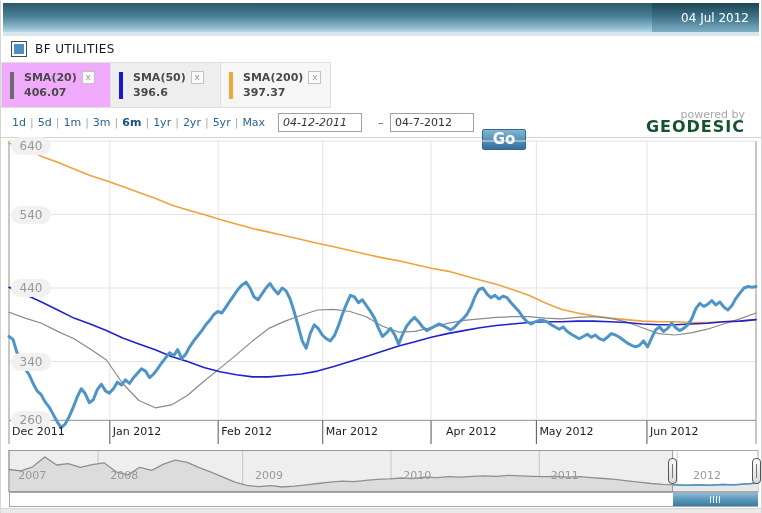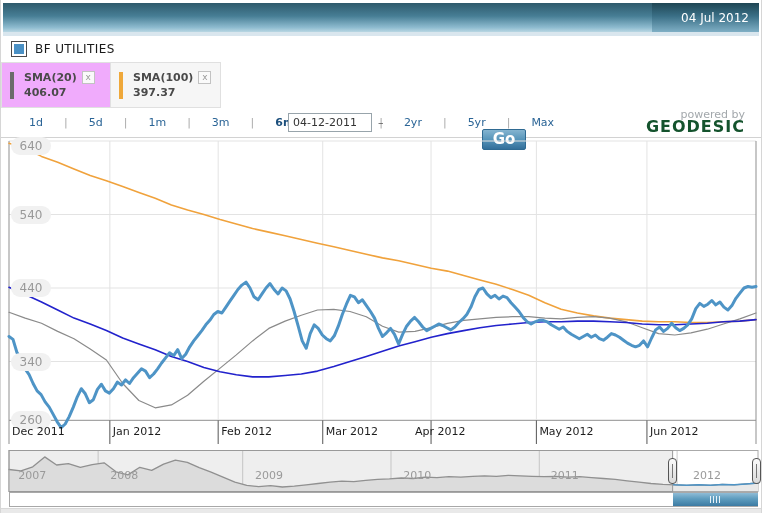--- a/index.html
+++ b/index.html
@@ -31,21 +31,21 @@
   .ind-bar{position:absolute;left:8px;top:9px;width:4px;height:27px;}
   .ind-main{margin-left:14px;}
   .ind-label{font-weight:bold;color:#4a4a4a;font-size:11px;display:inline-block;}
   .ind-close{display:inline-block;vertical-align:top;margin-left:5px;width:13px;height:13px;line-height:11px;
     text-align:center;border:1px solid #c2c2c2;background:#fafafa;color:#9a9a9a;font-size:9px;cursor:pointer;}
   .ind-value{margin-left:14px;font-weight:bold;color:#4a4a4a;font-size:11px;margin-top:2px;}
 
   
   .toolbar{position:absolute;top:108px;left:0;right:0;height:30px;border-bottom:1px solid #d2d2d2;background:#fff;}
   .ranges{position:absolute;left:8px;top:8px;}
-  .range-link{color:#2a6496;text-decoration:none;cursor:pointer;margin:0 20px;}
+  .range-link{color:#2a6496;text-decoration:none;cursor:pointer;margin:0 3px;}
   .range-link.active{font-weight:bold;color:#1c4f7c;}
   .range-sep{color:#aaa;margin:0 1px;}
   .date-input{position:absolute;top:5px;height:19px;width:84px;border:1px solid #98a4ab;font-size:11px;
     padding:0 4px;color:#333;font-family:"DejaVu Sans",sans-serif;}
   .date-dash{position:absolute;top:8px;color:#555;}
   .go-btn{position:absolute;top:21px;width:44px;height:21px;border:1px solid #2f6a92;border-radius:2px;
     background:linear-gradient(180deg,#84b4d0 0%,#5795ba 50%,#336f9a 100%);color:#fff;font-weight:bold;
     font-size:15px;text-align:center;line-height:19px;cursor:pointer;}
   .powered{position:absolute;right:16px;top:109px;text-align:right;line-height:11px;}
   .powered-by{color:#a3a8ac;font-size:11px;}
@@ -91,31 +91,37 @@
     <span class="sym-check" style="background: rgb(74, 144, 196);"></span>
     <span class="sym-label">BF UTILITIES</span>
   </div>
 
   <div class="ind-row">
       <div class="ind-box" style="background: #f0abfc;">
         <span class="ind-bar" style="background:#6b6b6b"></span>
         <div class="ind-main"><span class="ind-label">SMA(20)</span><span class="ind-close">x</span></div>
         <div class="ind-value">406.07</div>
       </div>
+      <div class="ind-box" style="background: rgb(238, 238, 238);">
+        <span class="ind-bar" style="background:#1a1acd"></span>
+        <div class="ind-main"><span class="ind-label">SMA(50)</span><span class="ind-close">x</span></div>
+        <div class="ind-value">396.6</div>
+      </div>
       <div class="ind-box" style="background: rgb(246, 246, 246);">
         <span class="ind-bar" style="background:#efa83a"></span>
-        <div class="ind-main"><span class="ind-label">SMA(100)</span><span class="ind-close">x</span></div>
+        <div class="ind-main"><span class="ind-label">SMA(200)</span><span class="ind-close">x</span></div>
         <div class="ind-value">397.37</div>
       </div>
     </div>
 
   <div class="toolbar">
     <span class="ranges"><a class="range-link">1d</a><span class="range-sep">|</span><a class="range-link">5d</a><span class="range-sep">|</span><a class="range-link">1m</a><span class="range-sep">|</span><a class="range-link">3m</a><span class="range-sep">|</span><a class="range-link active">6m</a><span class="range-sep">|</span><a class="range-link">1yr</a><span class="range-sep">|</span><a class="range-link">2yr</a><span class="range-sep">|</span><a class="range-link">5yr</a><span class="range-sep">|</span><a class="range-link">Max</a></span>
-    <input class="date-input" style="left: 287px;" value="04-12-2011">
+    <input class="date-input" style="left: 277px; font-style: italic;" value="04-12-2011">
     <span class="date-dash" style="left:377px">–</span>
+    <input class="date-input" style="left: 389px;" value="04-7-2012">
     <div class="go-btn" style="left:481px">Go</div>
   </div>
   <div class="powered">
     <div class="powered-by">powered by</div>
     <div class="brand" id="brand" style="color: #14532d;">GEODESIC</div>
   </div>
 
   <div class="chart-block">
     <svg id="chart-svg" width="762" height="309">
         <line x1="8" y1="3" x2="755" y2="3" stroke="#e3e3e3" stroke-width="1"></line>
@@ -147,21 +153,21 @@
         <div class="ypill" style="top: 67.5px;">540</div>
         <div class="ypill" style="top: 141px;">440</div>
         <div class="ypill" style="top: 214.5px;">340</div>
         <div class="ypill" style="top: 273.3px;">260</div>
       </div>
     <div id="xlabels">
         <div class="xlabel" style="left: 11px;">Dec 2011</div>
         <div class="xlabel" style="left: 111.845px;">Jan 2012</div>
         <div class="xlabel" style="left: 220.16px;">Feb 2012</div>
         <div class="xlabel" style="left: 324.74px;">Mar 2012</div>
-        <div class="xlabel" style="left: 414px;">Apr 2012</div>
+        <div class="xlabel" style="left: 445px;">Apr 2012</div>
         <div class="xlabel" style="left: 538.382px;">May 2012</div>
         <div class="xlabel" style="left: 648.938px;">Jun 2012</div>
       </div>
   </div>
 
   <div class="nav-block">
     <svg id="nav-svg" width="762" height="42">
         <rect x="8" y="0.5" width="749" height="41" fill="#ffffff" stroke="#aaa"></rect>
         <line x1="97.131" y1="1" x2="97.131" y2="41" stroke="#cccccc"></line>
         <line x1="241.688" y1="1" x2="241.688" y2="41" stroke="#cccccc"></line>

